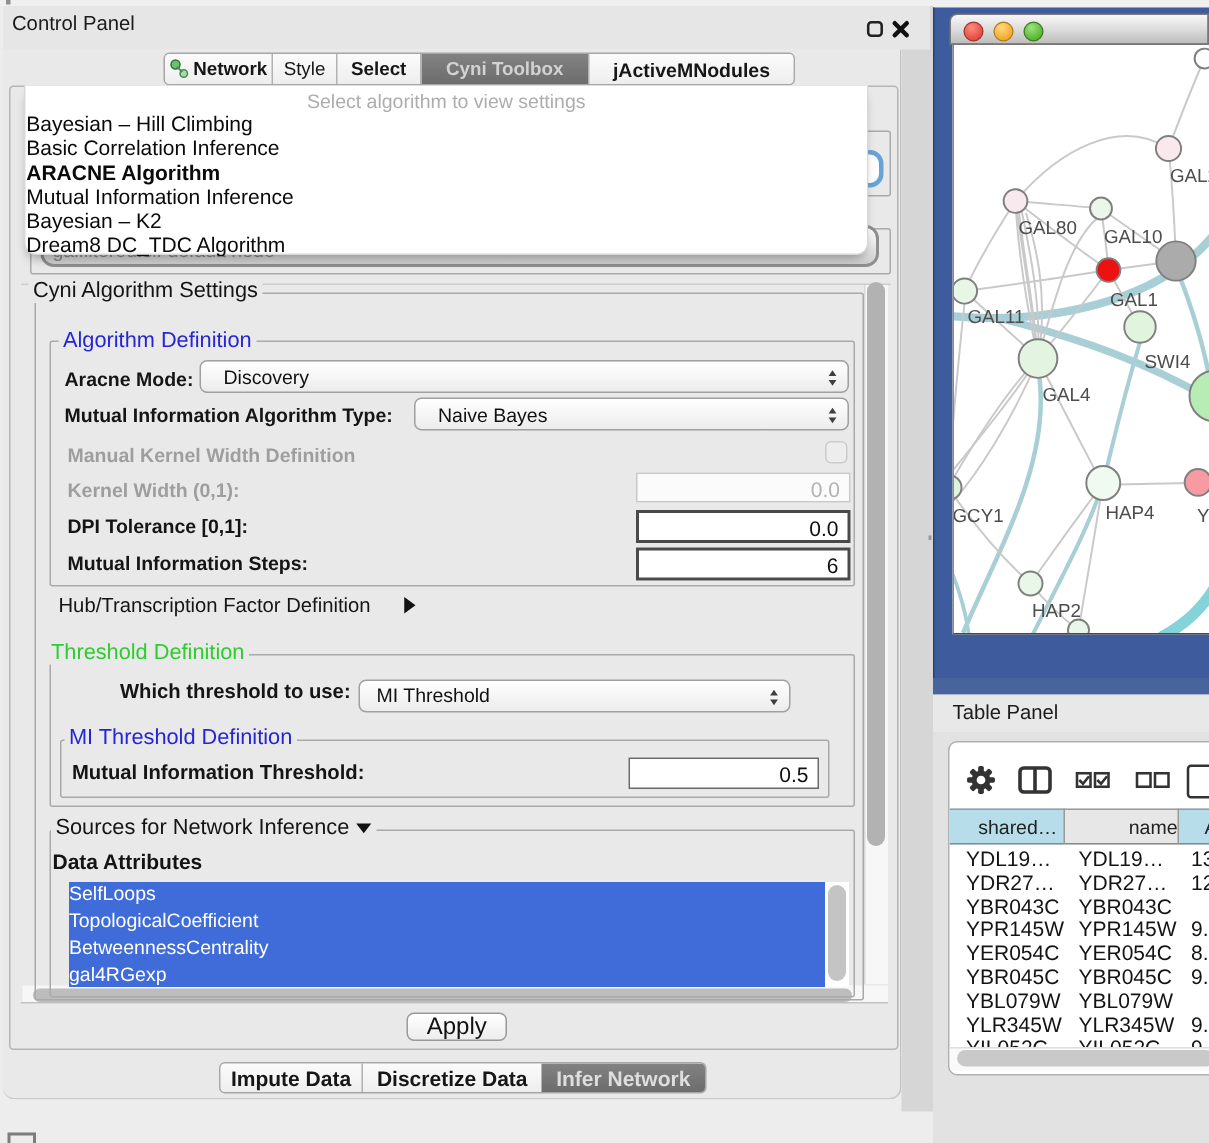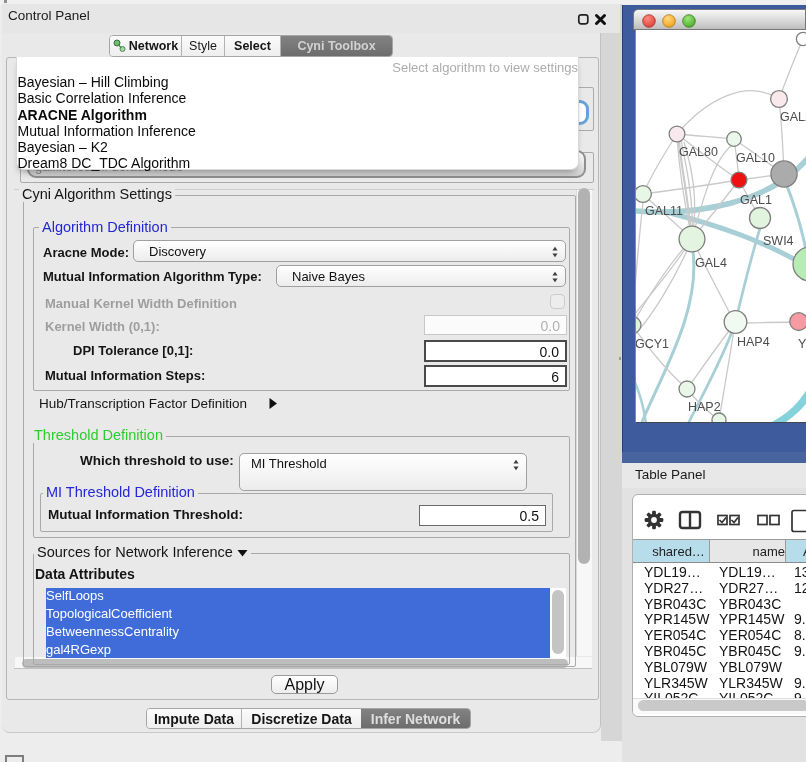--- a/index.html
+++ b/index.html
@@ -32,20 +32,21 @@
   <div style="width:71px;display:flex;align-items:center;justify-content:center;font-size:12.5px;font-weight:bold;color:#161616;background:linear-gradient(#fbfbfb,#eeeeee);">
     <svg width="13" height="14" viewBox="0 0 13 14" style="margin-right:3px;">
         <circle cx="4" cy="4" r="3" fill="#6ec06e" stroke="#35703a" stroke-width="1"></circle>
         <circle cx="9.5" cy="10" r="2.5" fill="#a9dba9" stroke="#4c8a50" stroke-width="1"></circle>
         <line x1="5" y1="5.5" x2="8.5" y2="9" stroke="#4c8a50" stroke-width="1.2"></line>
       </svg>
     Network</div>
   <div style="width:43px;border-left:1px solid #b2b2b2;display:flex;align-items:center;justify-content:center;font-size:12.5px;font-weight:normal;color:#161616;background:linear-gradient(#fbfbfb,#eeeeee);">Style</div>
   <div style="width:56px;border-left:1px solid #b2b2b2;display:flex;align-items:center;justify-content:center;font-size:12.5px;font-weight:bold;color:#161616;background:linear-gradient(#fbfbfb,#eeeeee);">Select</div>
   <div style="width:112px;border-left:1px solid #b2b2b2;display:flex;align-items:center;justify-content:center;font-size:12.5px;font-weight:bold;color:#d2d2d2;background:linear-gradient(#828282,#6d6d6d);">Cyni Toolbox</div>
+  <div style="width:137px;border-left:1px solid #b2b2b2;display:flex;align-items:center;justify-content:center;font-size:13px;font-weight:bold;color:#161616;background:linear-gradient(#fbfbfb,#eeeeee);">jActiveMNodules</div>
 </div>
 
 <div class="abs" style="left:6px;top:57px;width:593px;height:643px;border:1px solid #b6b6b6;border-radius:3px;background:#e9e9e9;"></div>
 
 <div class="abs" style="left:302px;top:87px;width:292px;height:44px;border:1px solid #aaaaaa;border-radius:2px;"></div>
 <div class="abs" style="left:20px;top:152px;width:574px;height:31px;border:1px solid #aaaaaa;border-radius:2px;"></div>
 <svg class="abs" style="left:573px;top:157px;" width="8" height="14" viewBox="0 0 8 14">
     <path d="M4 1.5 L7 5.5 L1 5.5 Z" fill="#9a9a9a"></path>
     <path d="M4 12.5 L1 8.5 L7 8.5 Z" fill="#9a9a9a"></path>
   </svg>
@@ -84,34 +85,34 @@
     <span>Naive Bayes</span>
     <svg class="spin" viewBox="0 0 10 16">
       <path d="M5 2.8 L7.6 6.6 L2.4 6.6 Z" fill="#3f3f3f"></path>
       <path d="M5 13.2 L2.4 9.4 L7.6 9.4 Z" fill="#3f3f3f"></path>
     </svg>
   </div>
 <div class="abs" style="left:45px;top:296px;font-size:13px;font-weight:bold;color:#9e9e9e;">Manual Kernel Width Definition</div>
 <div class="abs" style="left:550px;top:294px;width:15px;height:15px;border:1px solid #cbcbcb;border-radius:4px;background:#ededed;"></div>
 <div class="abs" style="left:45px;top:319px;font-size:13px;font-weight:bold;color:#9e9e9e;">Kernel Width (0,1):</div>
 <div class="abs field" style="left:424px;top:315px;width:143px;height:20px;border:1px solid #c8c8c8;color:#b2b2b2;background:#fbfbfb;">0.0</div>
-<div class="abs" style="left:45px;top:343px;font-size:13px;font-weight:bold;color:#151515;margin-left:28px;">DPI Tolerance [0,1]:</div>
+<div class="abs" style="left:45px;top:343px;font-size:13px;font-weight:bold;color:#151515;">DPI Tolerance [0,1]:</div>
 <div class="abs field" style="left:424px;top:340px;width:143px;height:22px;border:2px solid #4a4a4a;color:#101010;background:#fff;">0.0</div>
 <div class="abs" style="left:45px;top:368px;font-size:13px;font-weight:bold;color:#151515;">Mutual Information Steps:</div>
 <div class="abs field" style="left:424px;top:365px;width:143px;height:22px;border:2px solid #4a4a4a;color:#101010;background:#fff;">6</div>
 
 <div class="abs" style="left:39px;top:396px;font-size:13.5px;color:#151515;">Hub/Transcription Factor Definition</div>
 <svg class="abs" style="left:268px;top:397px;" width="10" height="13" viewBox="0 0 10 13">
     <path d="M1.5 1 L9 6.5 L1.5 12 Z" fill="#111"></path>
   </svg>
 
 <div class="abs" style="left:33px;top:436px;width:537px;height:102px;border:1px solid #a9a9a9;border-radius:2px;"></div>
 <div class="abs" style="left:31px;top:427px;background:#e9e9e9;padding:0 3px;font-size:14.5px;color:#2fcc2f;">Threshold Definition</div>
 <div class="abs" style="left:80px;top:453px;font-size:13.5px;font-weight:bold;color:#151515;">Which threshold to use:</div>
-<div class="abs combo" style="left:239px;top:453px;width:288px;height:38px;padding-left:48px;">
+<div class="abs combo" style="left:239px;top:453px;width:288px;height:22px;padding-left:48px;">
     <span style="left:11px;top:2px;">MI Threshold</span>
     <svg class="spin" viewBox="0 0 10 16">
       <path d="M5 2.8 L7.6 6.6 L2.4 6.6 Z" fill="#3f3f3f"></path>
       <path d="M5 13.2 L2.4 9.4 L7.6 9.4 Z" fill="#3f3f3f"></path>
     </svg>
   </div>
 
 <div class="abs" style="left:40px;top:493px;width:513px;height:39px;border:1px solid #a9a9a9;border-radius:2px;"></div>
 <div class="abs" style="left:43px;top:484px;background:#e9e9e9;padding:0 3px;font-size:14.5px;color:#2525d8;">MI Threshold Definition</div>
 <div class="abs" style="left:48px;top:507px;font-size:13.5px;font-weight:bold;color:#151515;">Mutual Information Threshold:</div>
@@ -133,21 +134,21 @@
 
 <div class="abs" style="left:146px;top:708px;height:21px;display:flex;border:1px solid #a6a6a6;border-radius:4px;overflow:hidden;">
   <div style="width:94px;display:flex;align-items:center;justify-content:center;font-size:14px;font-weight:bold;color:#161616;background:linear-gradient(#fbfbfb,#eeeeee);">Impute Data</div>
   <div style="width:120px;border-left:1px solid #b2b2b2;display:flex;align-items:center;justify-content:center;font-size:14px;font-weight:bold;color:#161616;background:linear-gradient(#fbfbfb,#eeeeee);">Discretize Data</div>
   <div style="width:109px;display:flex;align-items:center;justify-content:center;font-size:14px;font-weight:bold;color:#dedede;background:linear-gradient(#828282,#6d6d6d);">Infer Network</div>
 </div>
 
 <div class="abs" style="left:5px;top:755px;width:19px;height:12px;border:2px solid #7d7d7d;background:#ededed;"></div>
 
 <div class="abs" id="dropdown" style="left:16px;top:57px;width:563px;height:113px;background:#fff;border-radius:0 0 8px 8px;box-shadow:0 5px 7px -3px rgba(0,0,0,0.35);border:1px solid #d8d8d8;border-top:none;">
-  <div style="position:absolute;left:0;top:3px;width:100%;text-align:right;font-size:13px;color:#adadad;">Select algorithm to view settings</div>
+  <div style="position:absolute;left:0;top:3px;width:100%;text-align:center;font-size:13px;color:#adadad;">Select algorithm to view settings</div>
   <div style="position:absolute;left:0.5px;top:17px;font-size:14px;color:#0a0a0a;line-height:16.3px;">Bayesian – Hill Climbing<br>Basic Correlation Inference<br><b>ARACNE Algorithm</b><br>Mutual Information Inference<br>Bayesian – K2<br>Dream8 DC_TDC Algorithm</div>
 </div>
 
 <div class="abs" style="left:622px;top:5px;width:184px;height:458px;background:#3d5b9d;border-left:1px solid #24407c;"></div>
 
 <div class="abs" style="left:633px;top:9px;width:173px;height:21px;background:linear-gradient(#f6f6f6 2%,#dcdcdc 50%,#bdbdbd);border:1px solid #787878;border-radius:5px 0 0 0;"></div>
 <svg class="abs" style="left:641px;top:14px;" width="56" height="14" viewBox="0 0 56 14">
  <defs>
   <radialGradient id="rg" cx="0.4" cy="0.3" r="0.8">
         <stop offset="0" stop-color="#ff8a80"></stop>

